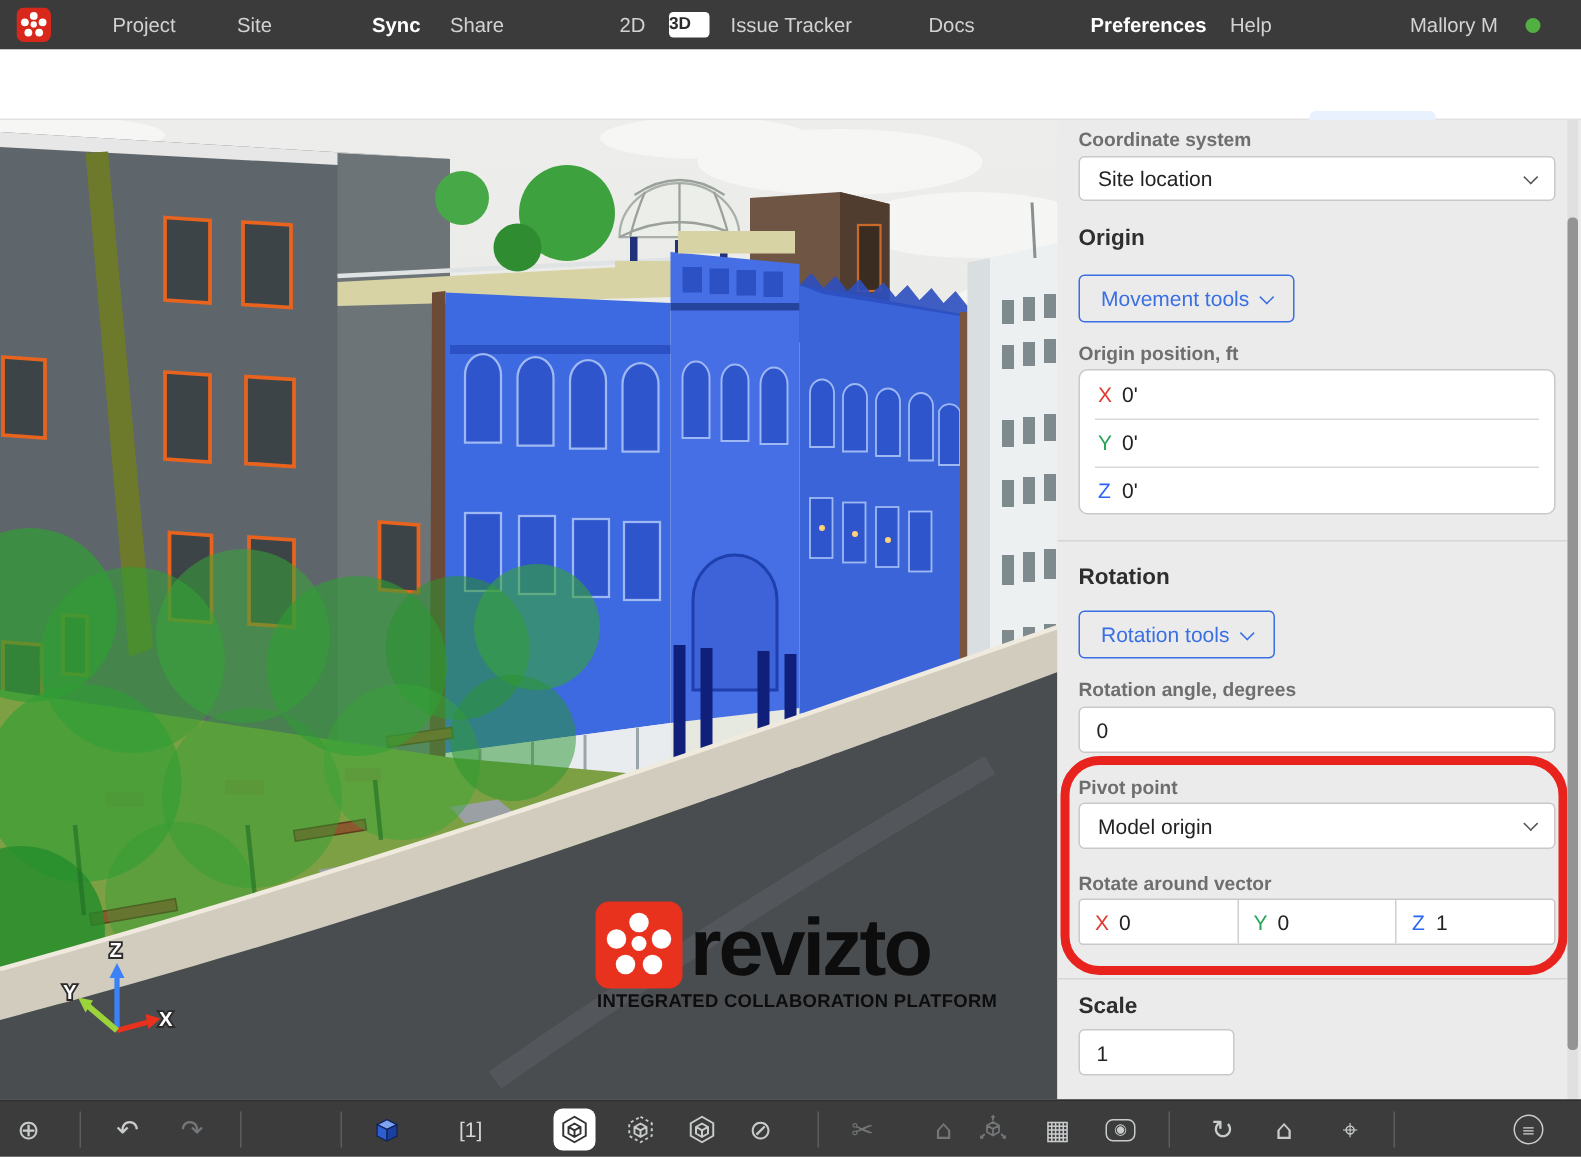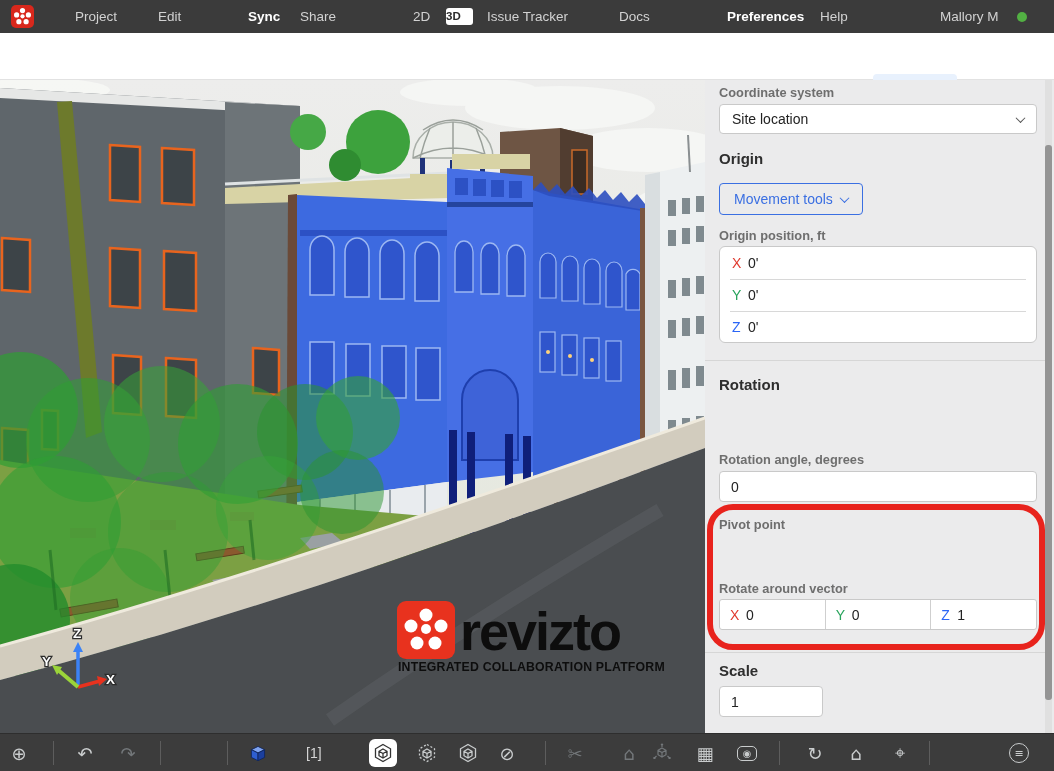--- a/index.html
+++ b/index.html
@@ -65,21 +65,21 @@
       <g fill="#ffffff">
         <circle cx="11.5" cy="5.6" r="2.6"></circle>
         <circle cx="5.6" cy="9.9" r="2.6"></circle>
         <circle cx="7.9" cy="16.7" r="2.6"></circle>
         <circle cx="15.1" cy="16.7" r="2.6"></circle>
         <circle cx="17.4" cy="9.9" r="2.6"></circle>
         <circle cx="11.5" cy="11.3" r="2.1"></circle>
       </g>
     </svg>
     <span class="mitem" style="left:75px">Project</span>
-    <span class="mitem" style="left:158px">Edit</span>
+    <span class="mitem" style="left:158px">Site</span>
     <span class="mitem bold" style="left:248px">Sync</span>
     <span class="mitem" style="left:300px">Share</span>
     <span class="mitem" style="left:413px">2D</span>
     <span class="badge-3d">3D</span>
     <span class="mitem" style="left:487px">Issue Tracker</span>
     <span class="mitem" style="left:619px">Docs</span>
     <span class="mitem bold" style="left:727px">Preferences</span>
     <span class="mitem" style="left:820px">Help</span>
     <span class="mitem" style="left:940px">Mallory M</span>
     <span class="user-dot" style="background:#52b043"></span>
@@ -345,25 +345,33 @@
         </div>
         <div class="pos-row">
           <span class="axis ax-z">Z</span>
           <span>0'</span>
         </div>
       </div>
 
       <div class="divider-h" style="top:280px"></div>
 
       <span class="ptitle" style="top:296px">Rotation</span>
+      <button class="tool-btn" style="top:327px">
+        <span>Rotation tools</span>
+        <span class="chev"></span>
+      </button>
 
       <span class="plabel" style="top:372px">Rotation angle, degrees</span>
       <input class="pinput" style="top: 391px; width: 318px;" value="0">
 
       <span class="plabel" style="top:437px">Pivot point</span>
+      <div class="pselect" style="top:455px; height:31px">
+        <span>Model origin</span>
+        <span class="chev"></span>
+      </div>
 
       <span class="plabel" style="top:501px">Rotate around vector</span>
       <div class="vector-box">
         <div class="vcell">
           <span class="axis ax-x">X</span>
           <span>0</span>
         </div>
         <div class="vcell">
           <span class="axis ax-y">Y</span>
           <span>0</span>

